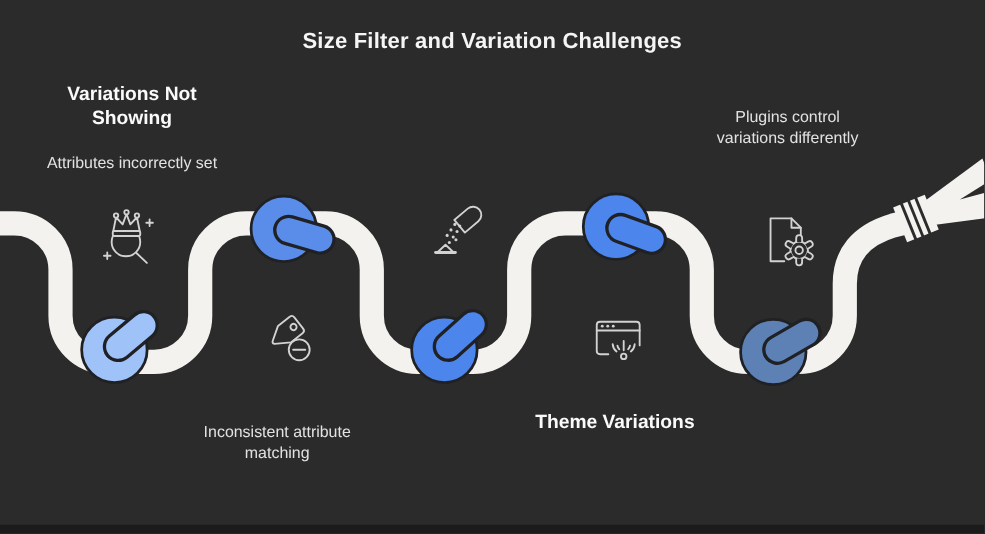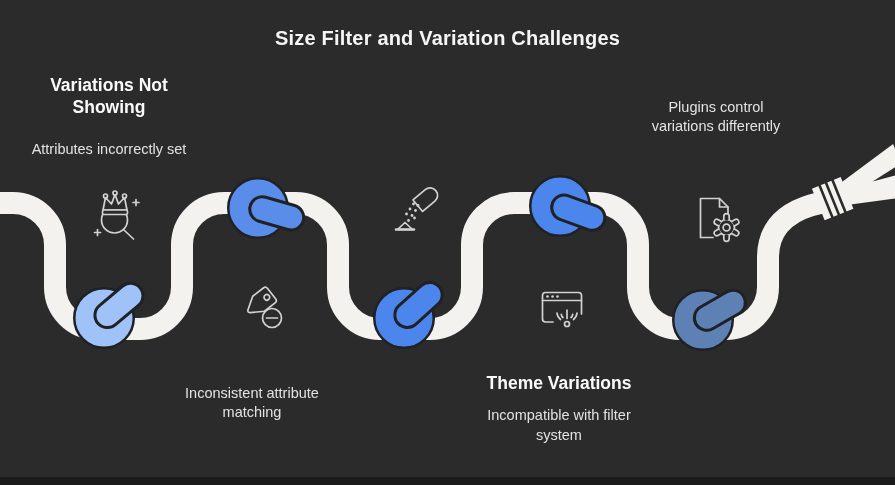--- a/index.html
+++ b/index.html
@@ -7,21 +7,21 @@
     position:relative;width:895px;height:485px;overflow:hidden;
     background:#2b2b2c;font-family:"Liberation Sans",sans-serif;
   }
   .title{
     position:absolute;top:27px;left:0;width:100%;text-align:center;
     font-size:20px;font-weight:700;color:#f5f5f5;letter-spacing:.2px;
   }
   .item{position:absolute;text-align:center;}
   .item h3{margin:0 auto;font-size:17.5px;font-weight:700;color:#fafafa;line-height:1.28;}
   .item p{margin:12px auto 0;font-size:14.5px;font-weight:400;color:#e2e2e2;line-height:1.32;}
-  .i0{top:74px;left:4px;width:210px;}   .i0 h3{width:175px;} .i0 p{width:210px;margin-top:21px;}
+  .i0{top:74px;left:15px;width:210px;}   .i0 h3{width:175px;} .i0 p{width:210px;margin-top:21px;}
   .i1{top:86px;left:303px;width:220px;} .i1 p{width:190px;}
   .i2{top:86px;left:606px;width:220px;} .i2 p{width:158px;}
   .i3{top:372px;left:142px;width:220px;} .i3 h3{width:155px;} .i3 p{width:192px;}
   .i4{top:372px;left:449px;width:220px;} .i4 p{width:188px;}
   .rope-svg{position:absolute;top:0;left:0;}
   .icon{position:absolute;width:56px;height:56px;}
   .ic0{top:187px;left:89px;}
   .ic1{top:184px;left:389px;}
   .ic2{top:189px;left:688px;}
   .ic3{top:280px;left:234px;}
@@ -197,17 +197,16 @@
   <div class="item i2">
     <p>Plugins control variations differently</p>
   </div>
 
   <div class="item i3">
     <p>Inconsistent attribute matching</p>
   </div>
 
   <div class="item i4">
     <h3>Theme Variations</h3>
-    <p>Incompatible with filter system</p>
   </div>
 
   <div class="bottom-strip"></div>
 </div>
 
 </body></html>

